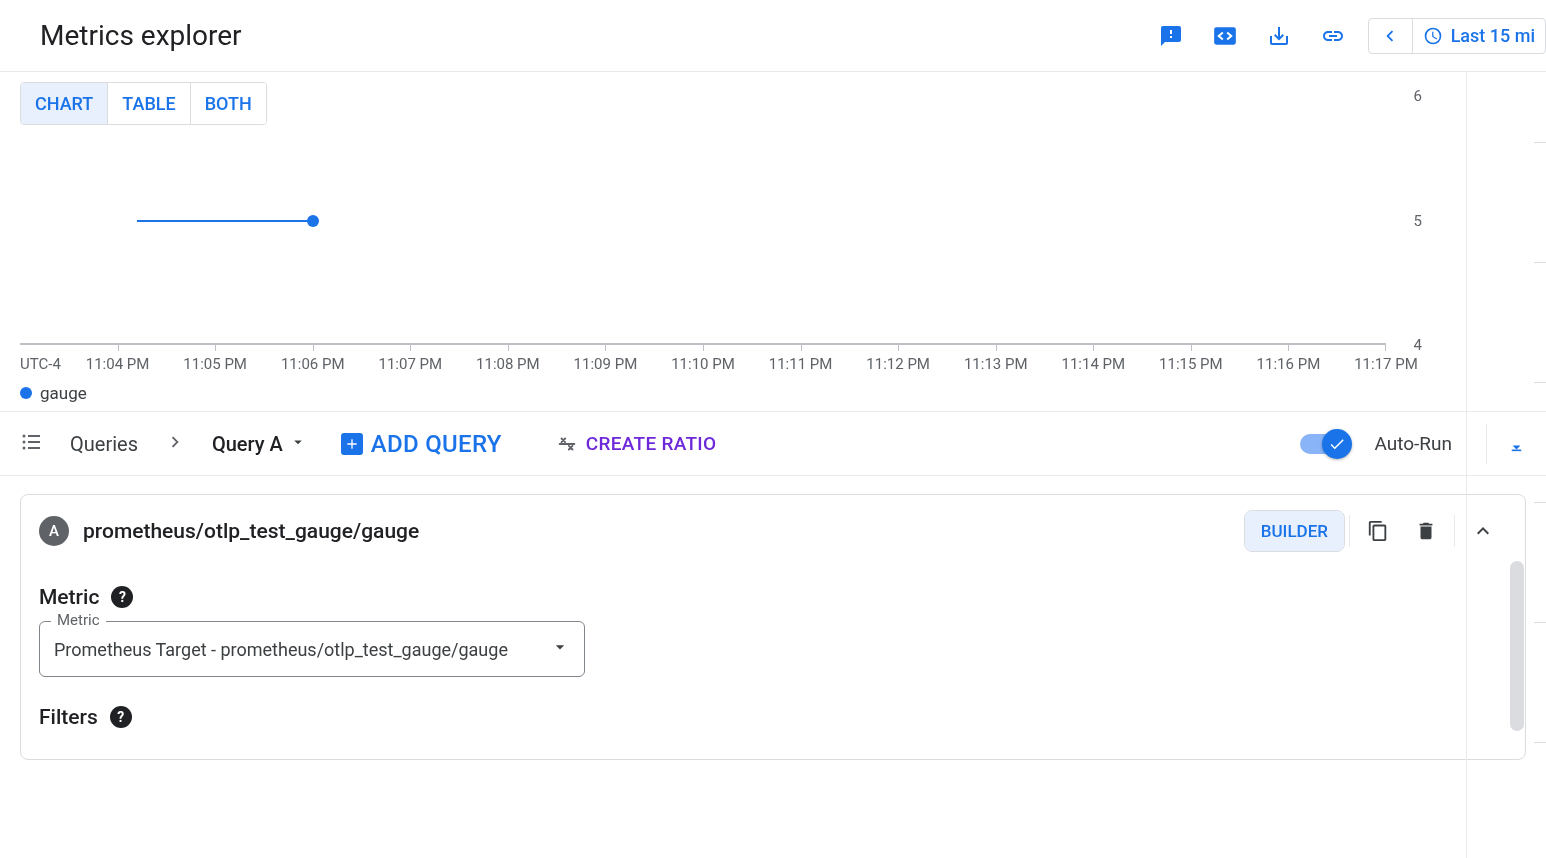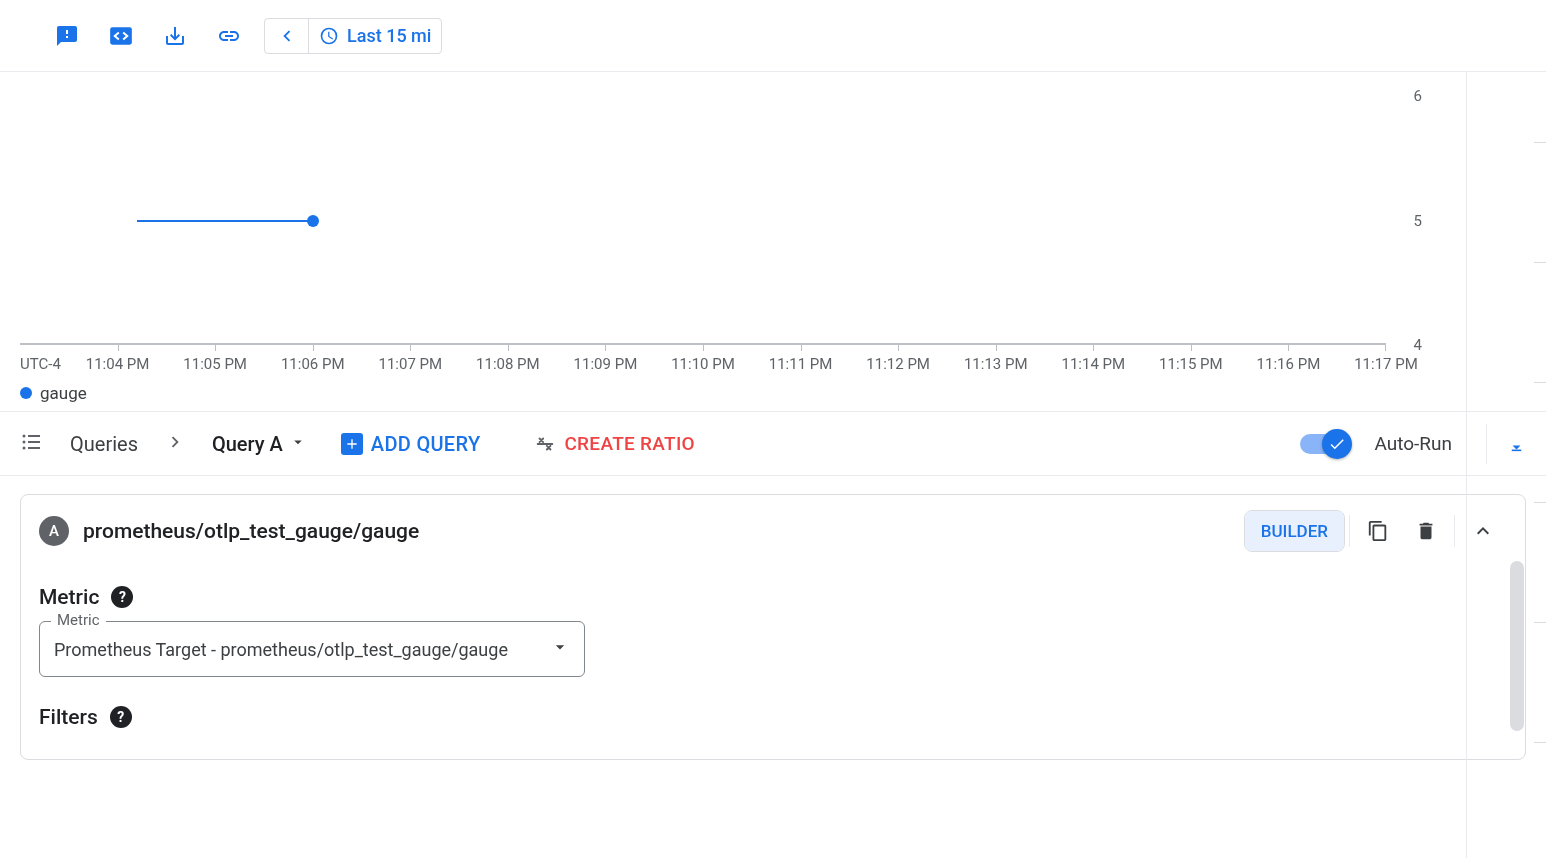--- a/index.html
+++ b/index.html
@@ -43,24 +43,24 @@
   .query-bar { display: flex; align-items: center; height: 64px; padding: 0 20px; border-bottom: 1px solid #e8eaed; gap: 14px; }
   .qb-left { display: flex; align-items: center; gap: 26px; }
   .qb-icon svg { fill: #5f6368; }
   .qb-label { font-size: 20px; color: #3c4043; }
   .chevron svg { fill: #5f6368; }
   .qb-dropdown { display: flex; align-items: center; gap: 6px; cursor: pointer; }
   .qb-dropdown .caret svg { fill: #3c4043; }
   .qb-action { display: flex; align-items: center; gap: 8px; cursor: pointer; margin-left: 20px; }
   .qb-plus { width: 22px; height: 22px; background: #1a73e8; border-radius: 3px; display: flex; align-items: center; justify-content: center; }
   .qb-plus svg { fill: #fff; }
-  .qb-action-label { color: #1a73e8; font-size: 20px; font-weight: 500; letter-spacing: 0.3px; }
+  .qb-action-label { color: #1a73e8; font-size: 24px; font-weight: 500; letter-spacing: 0.3px; }
   .qb-ratio { display: flex; align-items: center; gap: 8px; margin-left: 40px; cursor: pointer; }
   .qb-ratio svg { fill: #5f6368; }
-  .qb-ratio-label { color: #ef4444; font-size: 19px; font-weight: 500; letter-spacing: 0.3px; }
+  .qb-ratio-label { color: #6d28d9; font-size: 19px; font-weight: 500; letter-spacing: 0.3px; }
   .qb-spacer { flex: 1; }
   .toggle { position: relative; width: 46px; height: 20px; border-radius: 10px; background: #8ab4f8; cursor: pointer; }
   .toggle-knob { position: absolute; right: -6px; top: -5px; width: 30px; height: 30px; border-radius: 50%; background: #1a73e8; display: flex; align-items: center; justify-content: center; box-shadow: 0 1px 3px rgba(0,0,0,0.3); }
   .toggle-knob svg { fill: #fff; }
   .autorun-label { font-size: 19px; color: #3c4043; margin-left: 14px; }
   .collapse-all { width: 40px; height: 40px; display: flex; align-items: center; justify-content: center; cursor: pointer; margin-left: 20px; border-left: 1px solid #e8eaed; padding-left: 20px; }
   .collapse-all svg { fill: #1a73e8; }
 
   
   .card-wrap { padding: 18px 20px; }
@@ -91,20 +91,21 @@
 
   
   .right-edge { position: absolute; right: 0; top: 72px; bottom: 0; width: 80px; border-left: 1px solid #e8eaed; pointer-events: none; }
   .edge-tick { position: absolute; right: 0; width: 12px; height: 1px; background: #dadce0; }
 </style>
 </head>
 <body>
 <div class="page">
 
 <div class="header">
+  <div class="title">Metrics explorer</div>
   <div class="header-actions">
     <div class="icon-btn">
       <svg width="24" height="24" viewBox="0 0 24 24">
             <path d="M20 2H4c-1.1 0-2 .9-2 2v18l4-4h14c1.1 0 2-.9 2-2V4c0-1.1-.9-2-2-2zm-7 12h-2v-2h2v2zm0-4h-2V6h2v4z"></path>
           </svg>
     </div>
     <div class="icon-btn">
       <svg width="26" height="26" viewBox="0 0 24 24">
             <rect x="2" y="4" width="20" height="16" rx="2"></rect>
             <path fill="#fff" d="M9.4 16L4.8 12l4.6-4 1.2 1.4L7.6 12l3 2.6L9.4 16zm5.2 0l-1.2-1.4 3-2.6-3-2.6L14.6 8l4.6 4-4.6 4z"></path>
@@ -129,20 +130,25 @@
       <div class="tr-main">
         <svg width="20" height="20" viewBox="0 0 24 24">
               <path d="M12 2a10 10 0 100 20 10 10 0 000-20zm0 18a8 8 0 110-16 8 8 0 010 16zm.5-13H11v6l5.25 3.15.75-1.23-4.5-2.67V7z"></path>
             </svg>
         <span class="tr-label">Last 15 mi</span>
       </div>
     </div>
   </div>
 </div>
 
+<div class="view-tabs">
+  <div class="view-tab active">CHART</div>
+  <div class="view-tab">TABLE</div>
+  <div class="view-tab">BOTH</div>
+</div>
 
 <div class="chart-area">
   <div class="chart-plot">
     <div class="x-axis-line"></div>
 
     <div class="y-label" style="top:100%;">4</div>
     <div class="y-label" style="top:50%;">5</div>
     <div class="y-label" style="top:0%;">6</div>
 
     <div class="tz-label">UTC-4</div>

